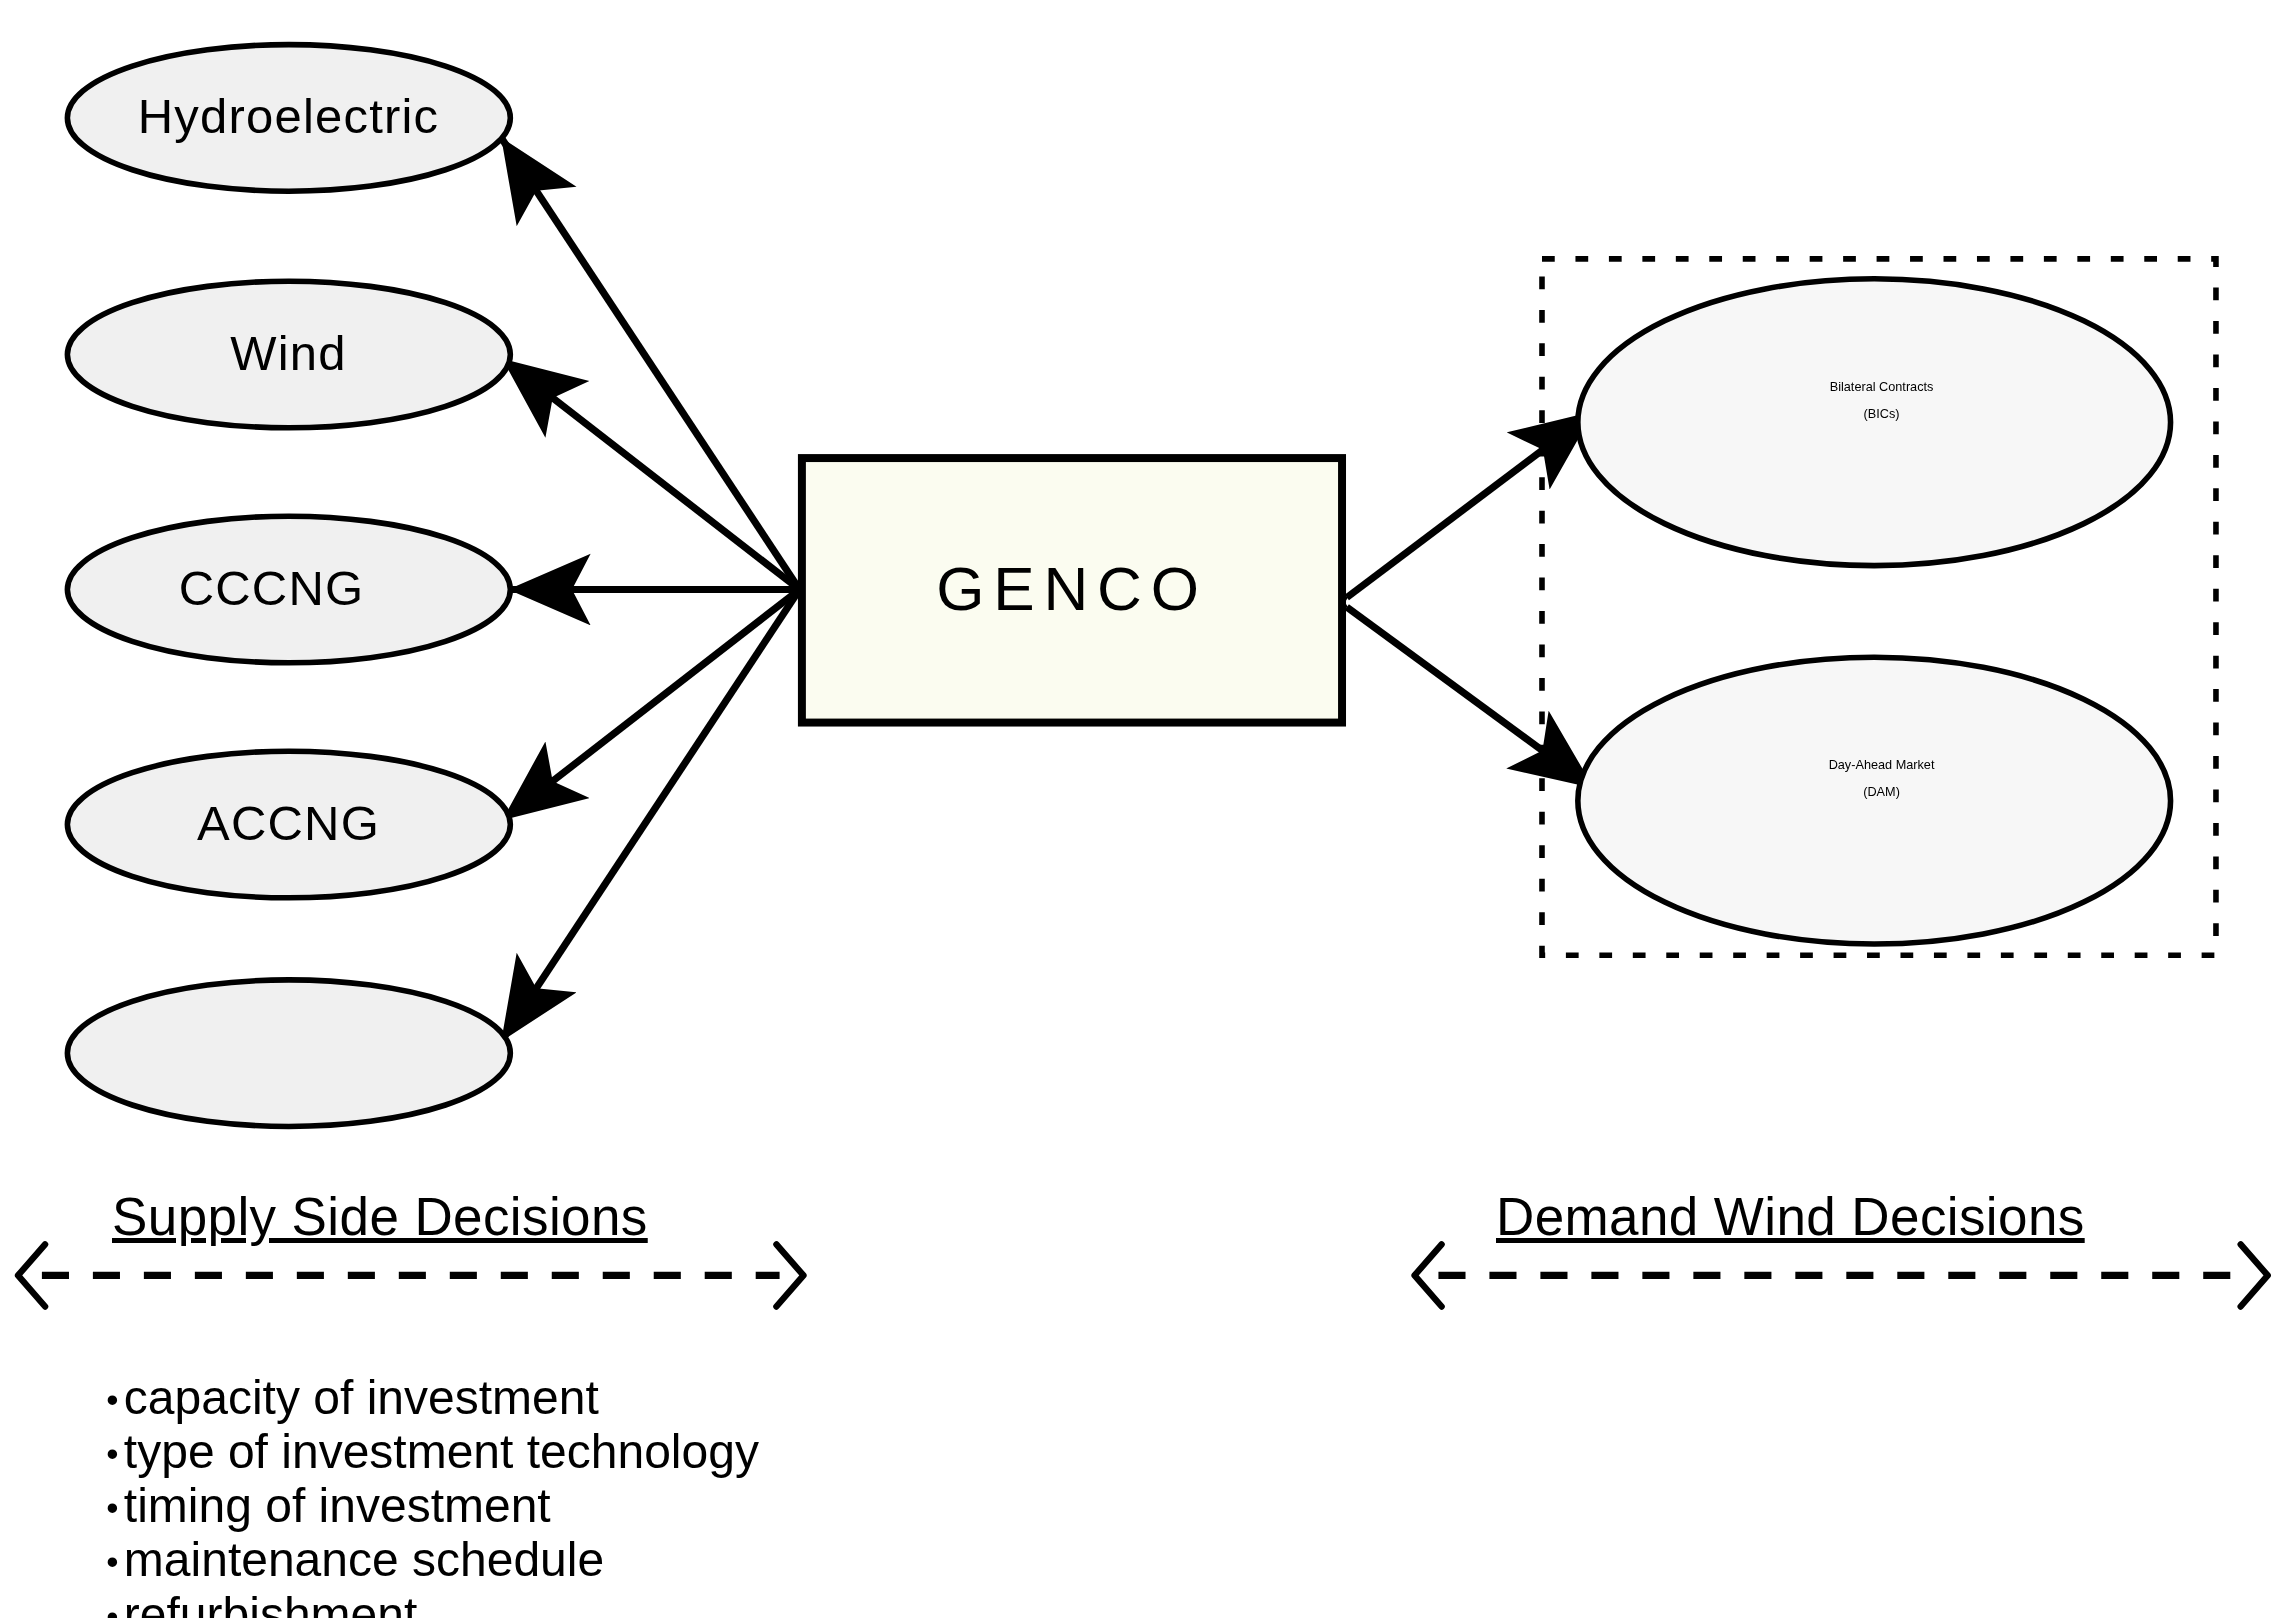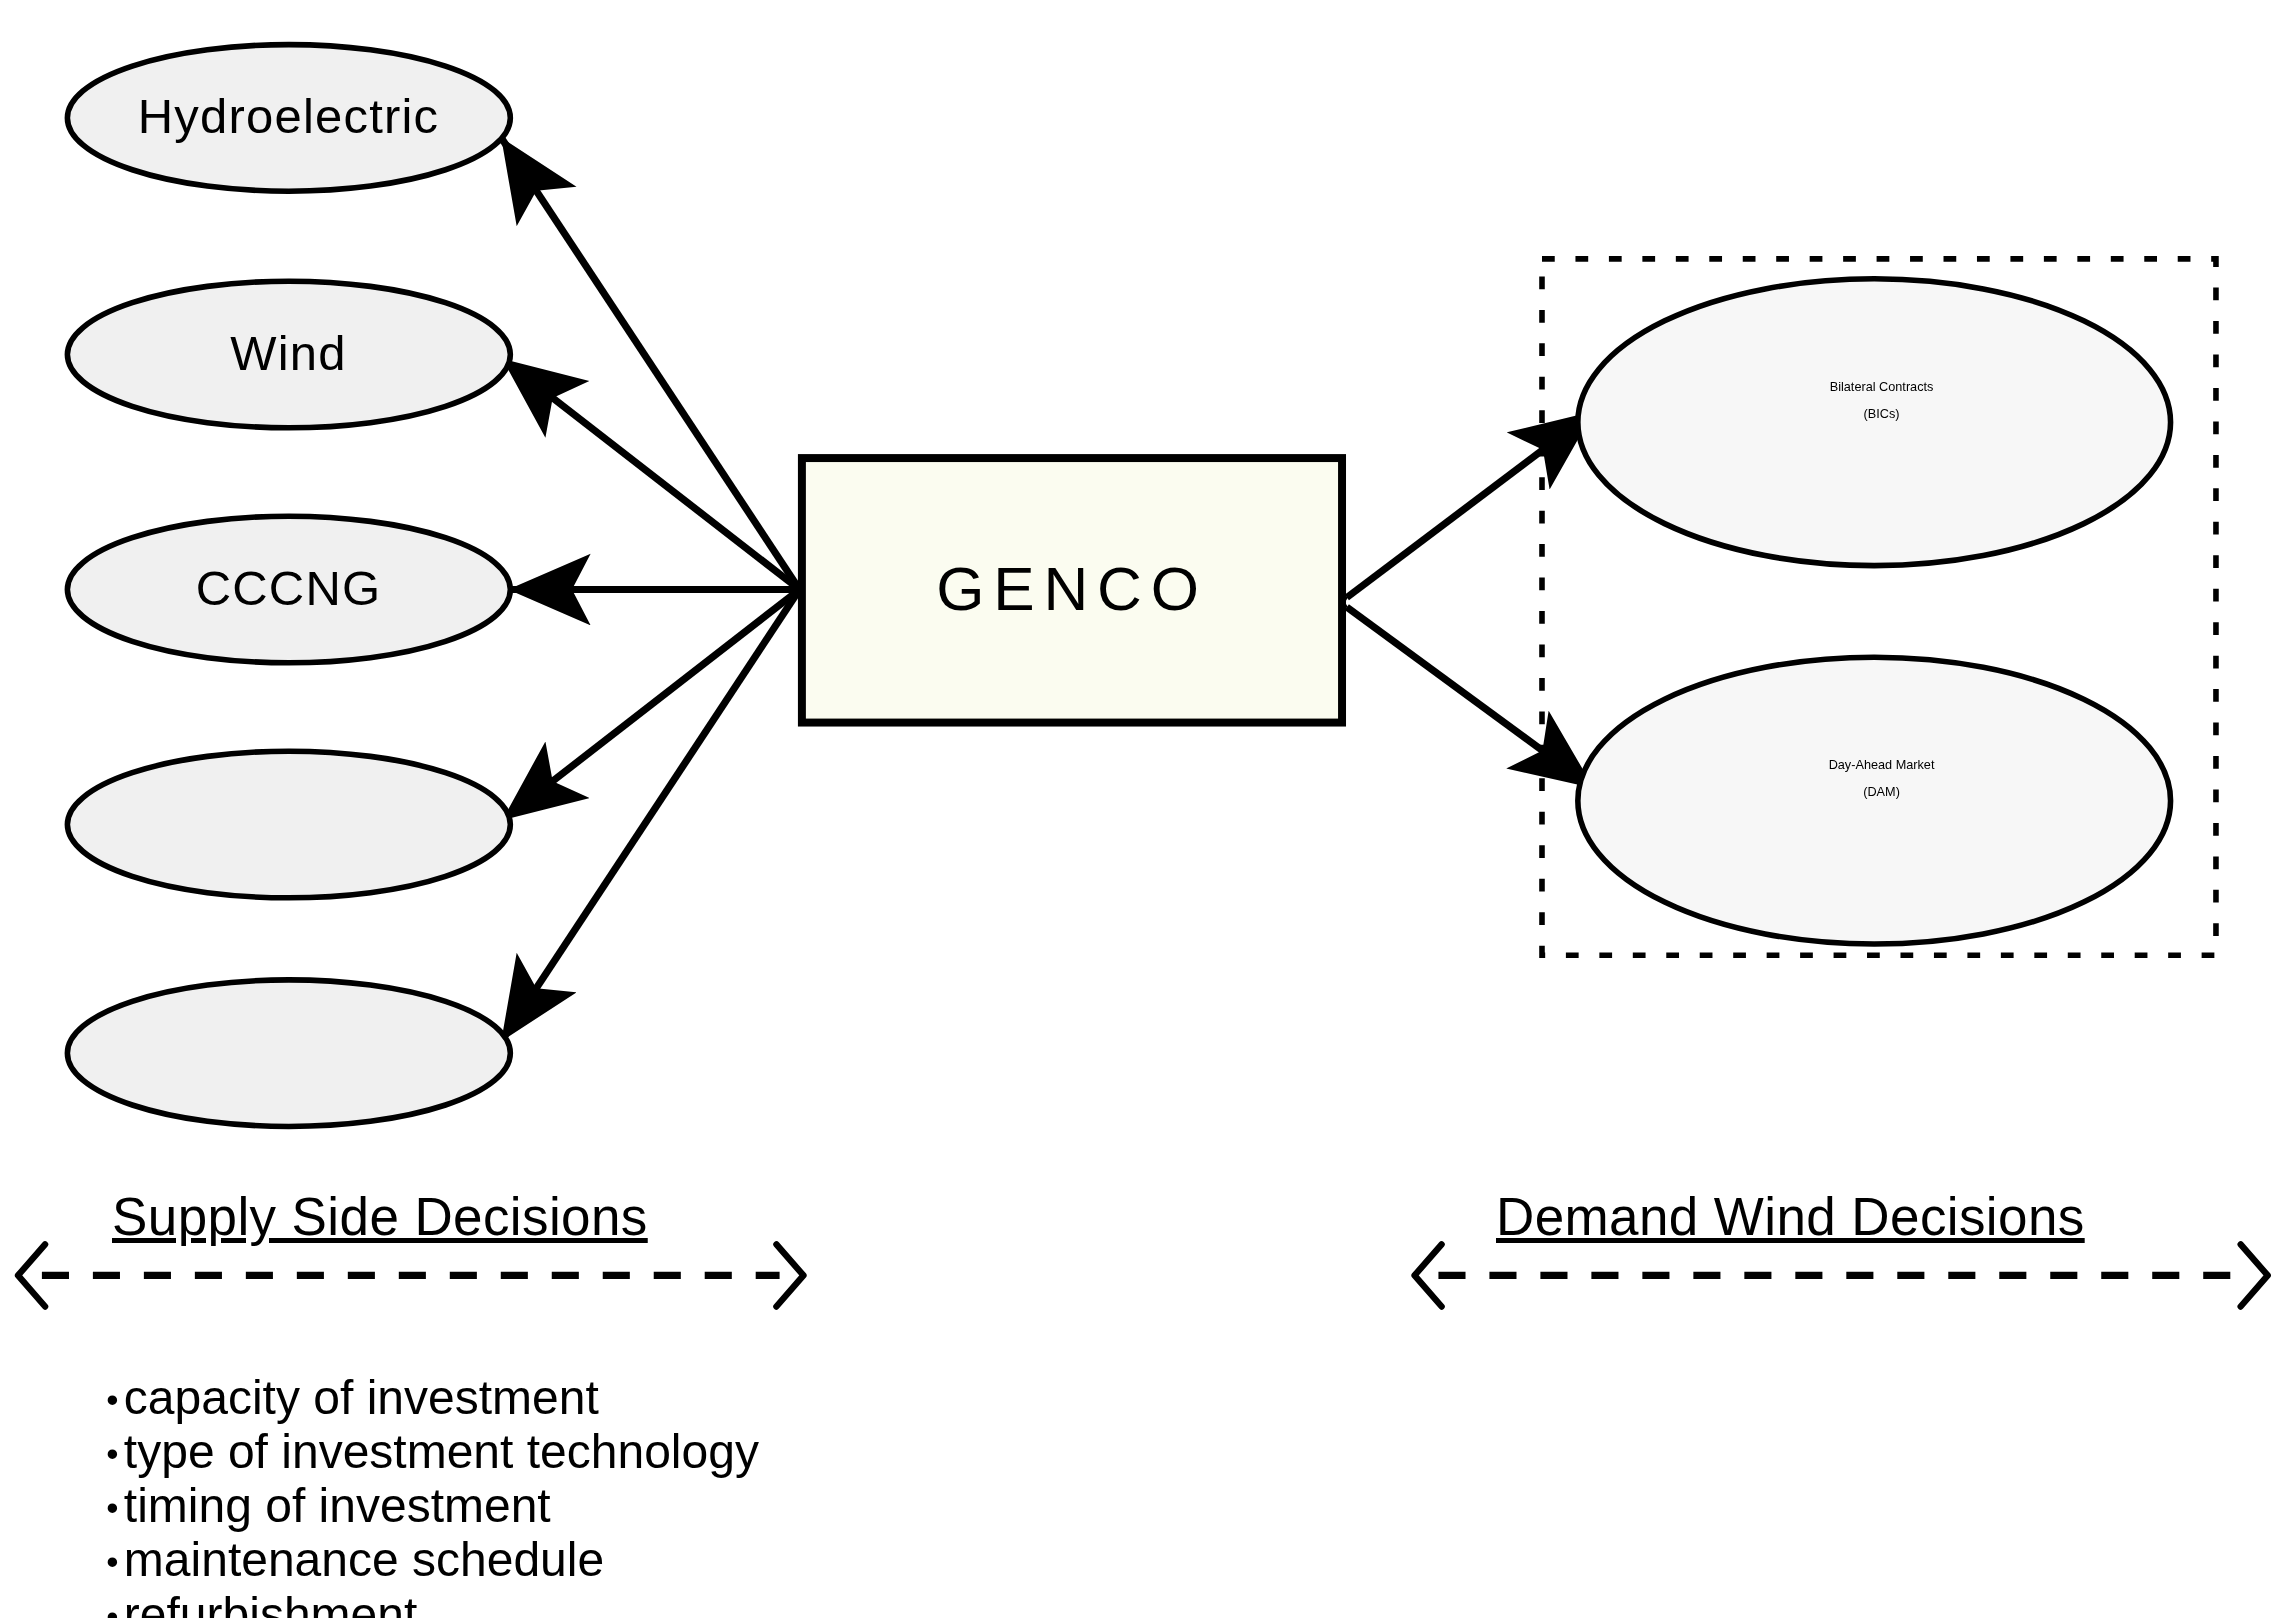--- a/index.html
+++ b/index.html
@@ -111,21 +111,22 @@
 
     <g stroke="#000000" fill="none">
       <line x1="1805" y1="1601" x2="2816" y2="1601" stroke-width="9" stroke-dasharray="34 30"></line>
       <path d="M1809,1562 L1775,1601 L1809,1640" stroke-width="8" stroke-linecap="round" stroke-linejoin="round"></path>
       <path d="M2812,1562 L2846,1601 L2812,1640" stroke-width="8" stroke-linecap="round" stroke-linejoin="round"></path>
     </g>
   </svg>
 
   <div class="node-label ell-label" style="left:67px; top:90px; width:443px;">Hydroelectric</div>
   <div class="node-label ell-label" style="left:67px; top:327px; width:443px;">Wind</div>
-  <div class="node-label ell-label" style="left:67px; top:562px; width:443px;">CCCNG</div>
+  <div class="node-label ell-label" style="left:50px; top:562px; width:443px;">CCCNG</div>
+  <div class="node-label ell-label" style="left:67px; top:797px; width:443px;">ACCNG</div>
 
   <div class="node-label box-label" style="left:802px; top:556px; width:540px;">GENCO</div>
 
   <div class="node-label two-line" style="left:1578px; top:367px; width:593px;">
     <span>Bilateral Contracts</span><br>
     <span>(BICs)</span>
   </div>
   <div class="node-label two-line" style="left:1578px; top:745px; width:593px;">
     <span>Day-Ahead Market</span><br>
     <span>(DAM)</span>

